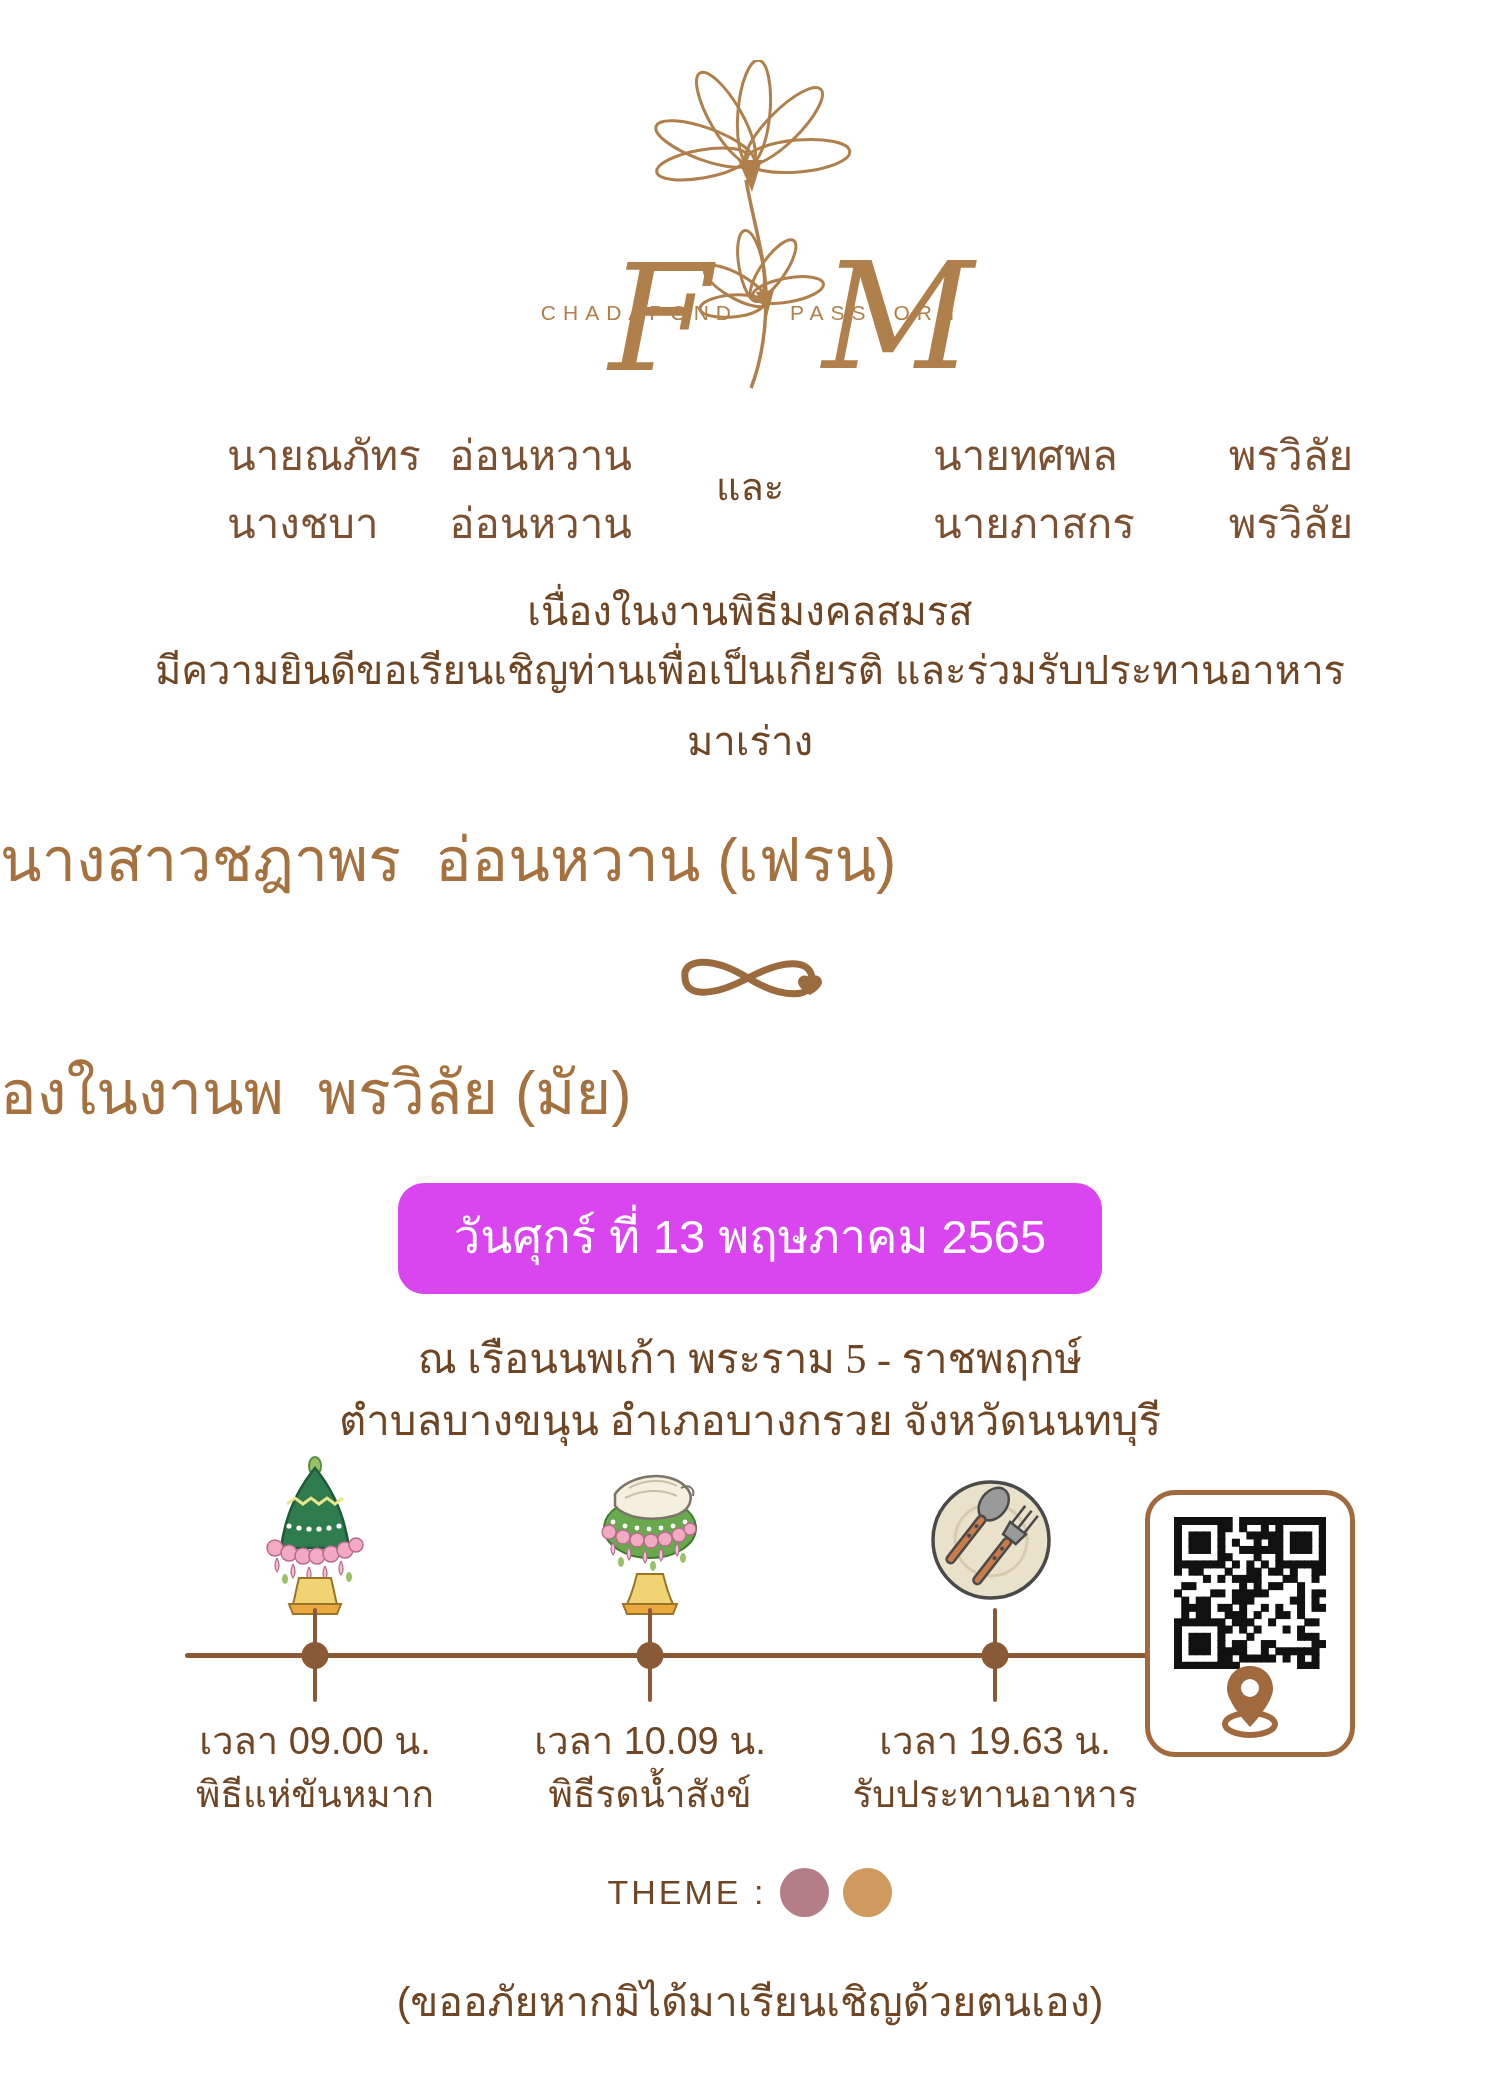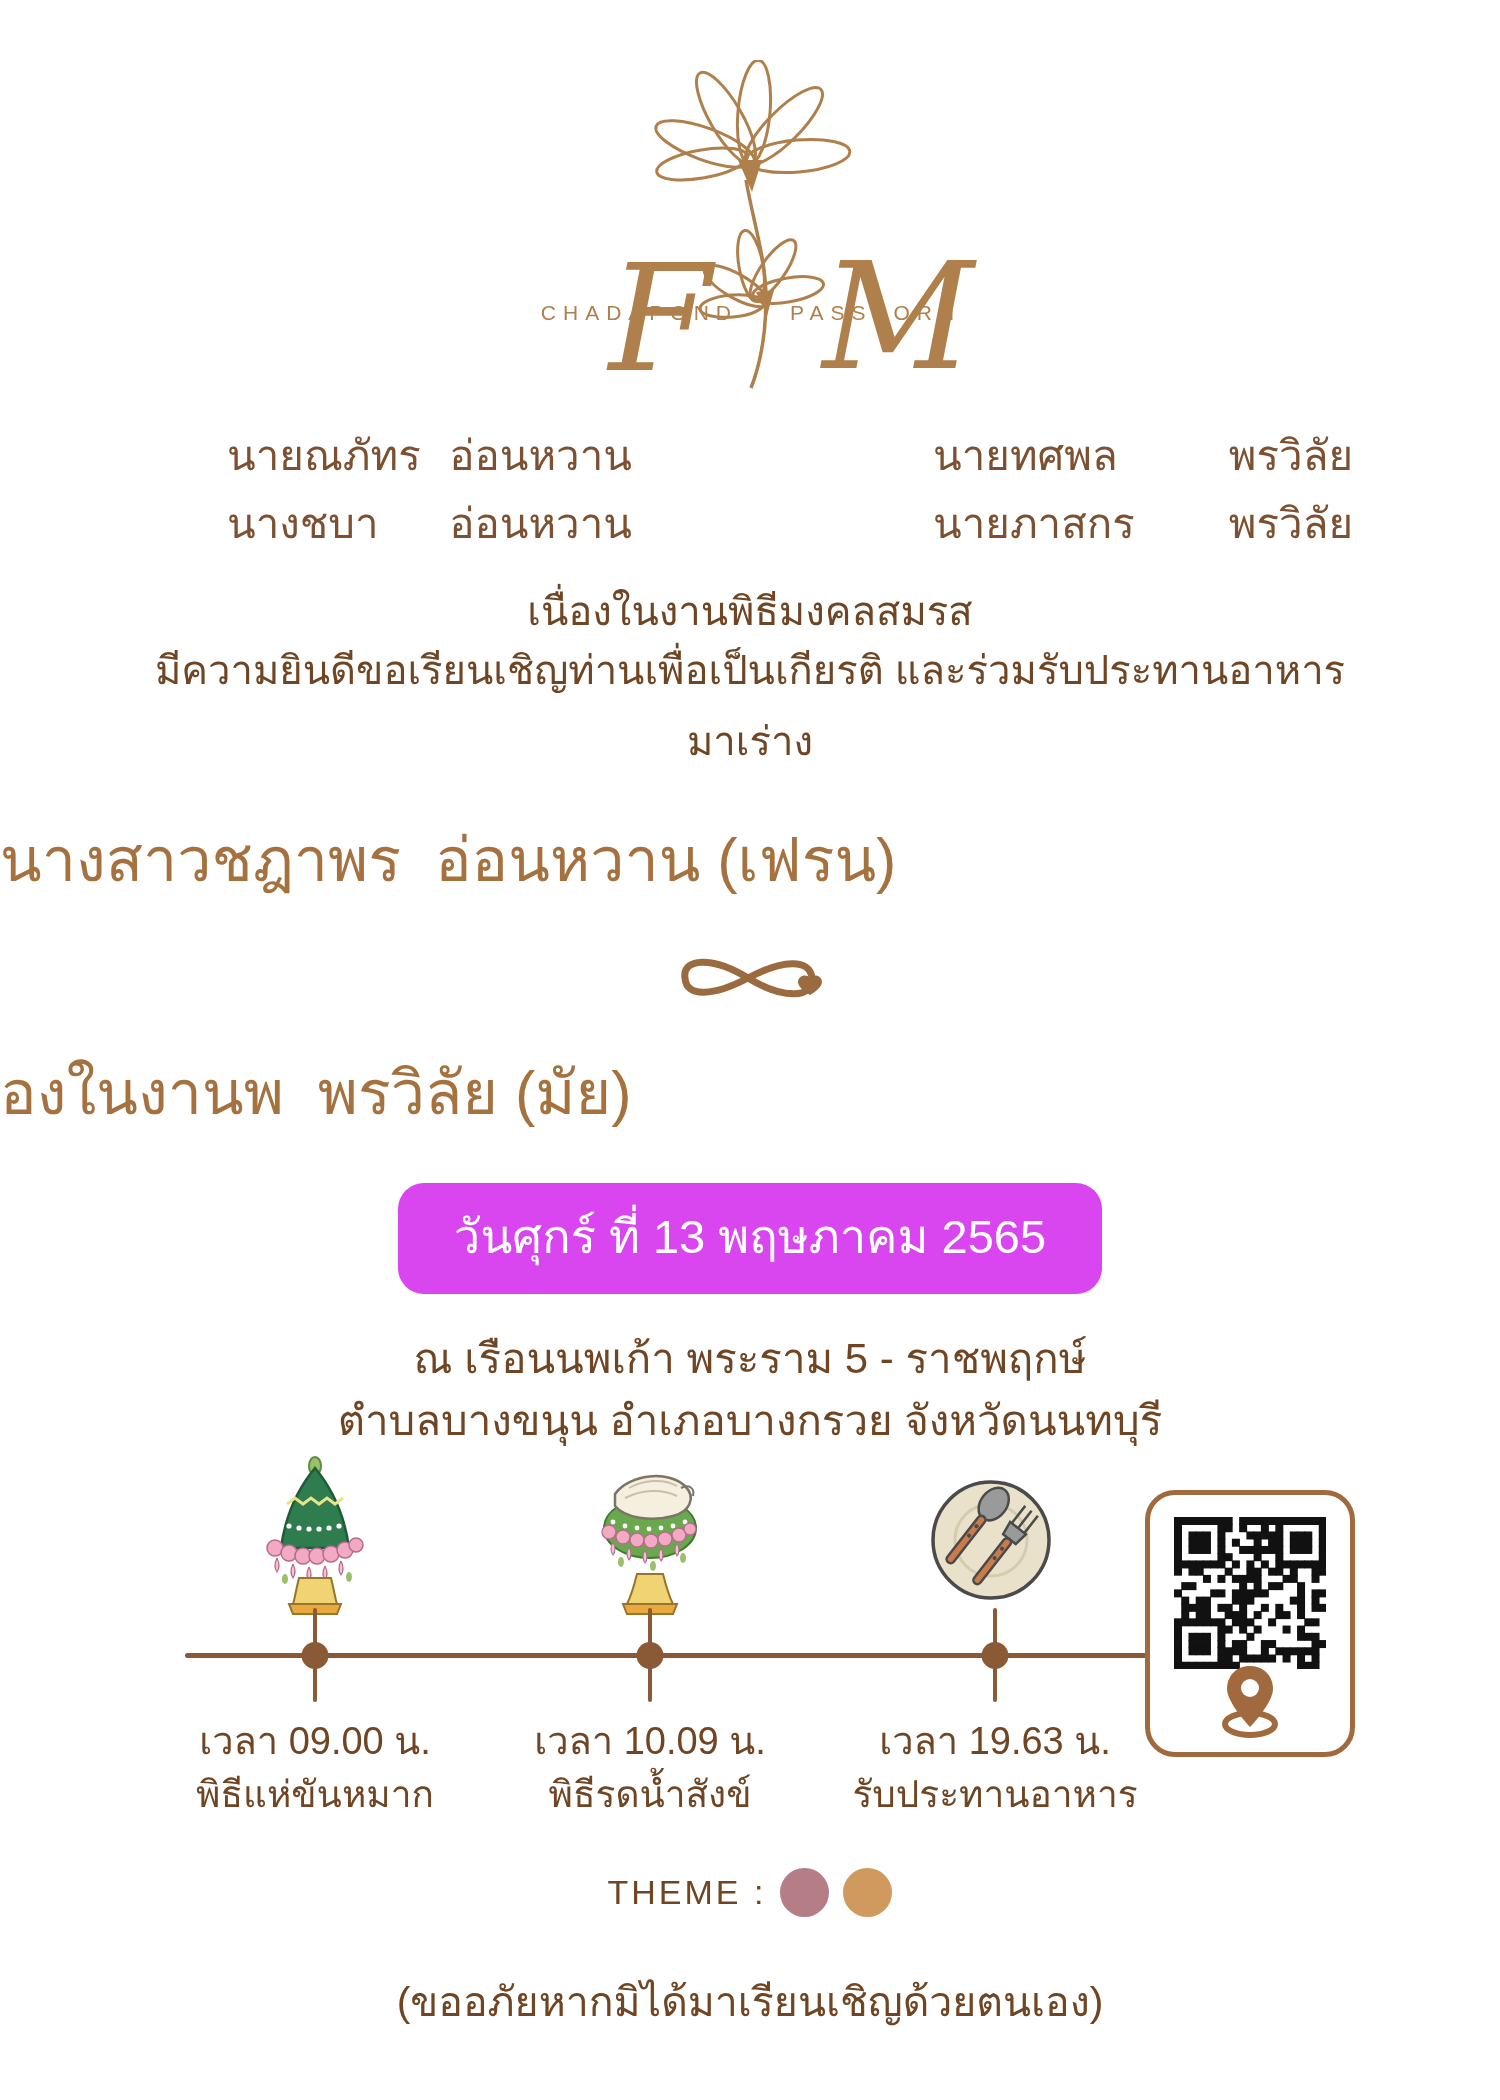--- a/index.html
+++ b/index.html
@@ -27,21 +27,21 @@
   .couple-name{margin:0;color:#a5713f;font-size:61px;font-weight:500;white-space:pre;}
   .bride{margin-top:40px;}
   .groom{margin-top:26px;}
   .divider{display:block;margin:30px auto 0 auto;}
   
   .date-banner{
     width:max-content;margin:42px auto 0 auto;background:#d946ef;color:#ffffff;
     font-size:47px;padding:16px 56px 20px 56px;border-radius:26px;
   }
   
-  .venue{margin-top:34px;text-align:center;color:#6f4523;font-size:42px;}
+  .venue{margin-top:34px;text-align:center;color:#6f4523;font-size:42px;font-family:Liberation Serif, serif;}
   .venue p{margin:0;line-height:62px;}
   
   .timeline{position:relative;height:372px;margin-top:28px;}
   .tl-line{position:absolute;left:185px;width:977px;top:173px;height:5px;background:#8a5a36;border-radius:3px;}
   .tl-item{position:absolute;top:0;width:320px;height:100%;}
   .tl-item.item-1{left:155px;}
   .tl-item.item-2{left:490px;}
   .tl-item.item-3{left:835px;}
   .tl-icon{position:absolute;left:50%;transform:translateX(-50%);bottom:236px;}
   .tl-tick{position:absolute;left:50%;transform:translateX(-50%);top:128px;height:94px;width:4px;background:#8a5a36;border-radius:2px;}
@@ -102,20 +102,21 @@
     <div class="host-col left">
       <div class="host-row">
         <span>นายณภัทร</span>
         <span>อ่อนหวาน</span>
       </div>
       <div class="host-row">
         <span>นางชบา</span>
         <span>อ่อนหวาน</span>
       </div>
     </div>
+    <div class="connector">และ</div>
     <div class="host-col right">
       <div class="host-row">
         <span>นายทศพล</span>
         <span>พรวิลัย</span>
       </div>
       <div class="host-row">
         <span>นายภาสกร</span>
         <span>พรวิลัย</span>
       </div>
     </div>

